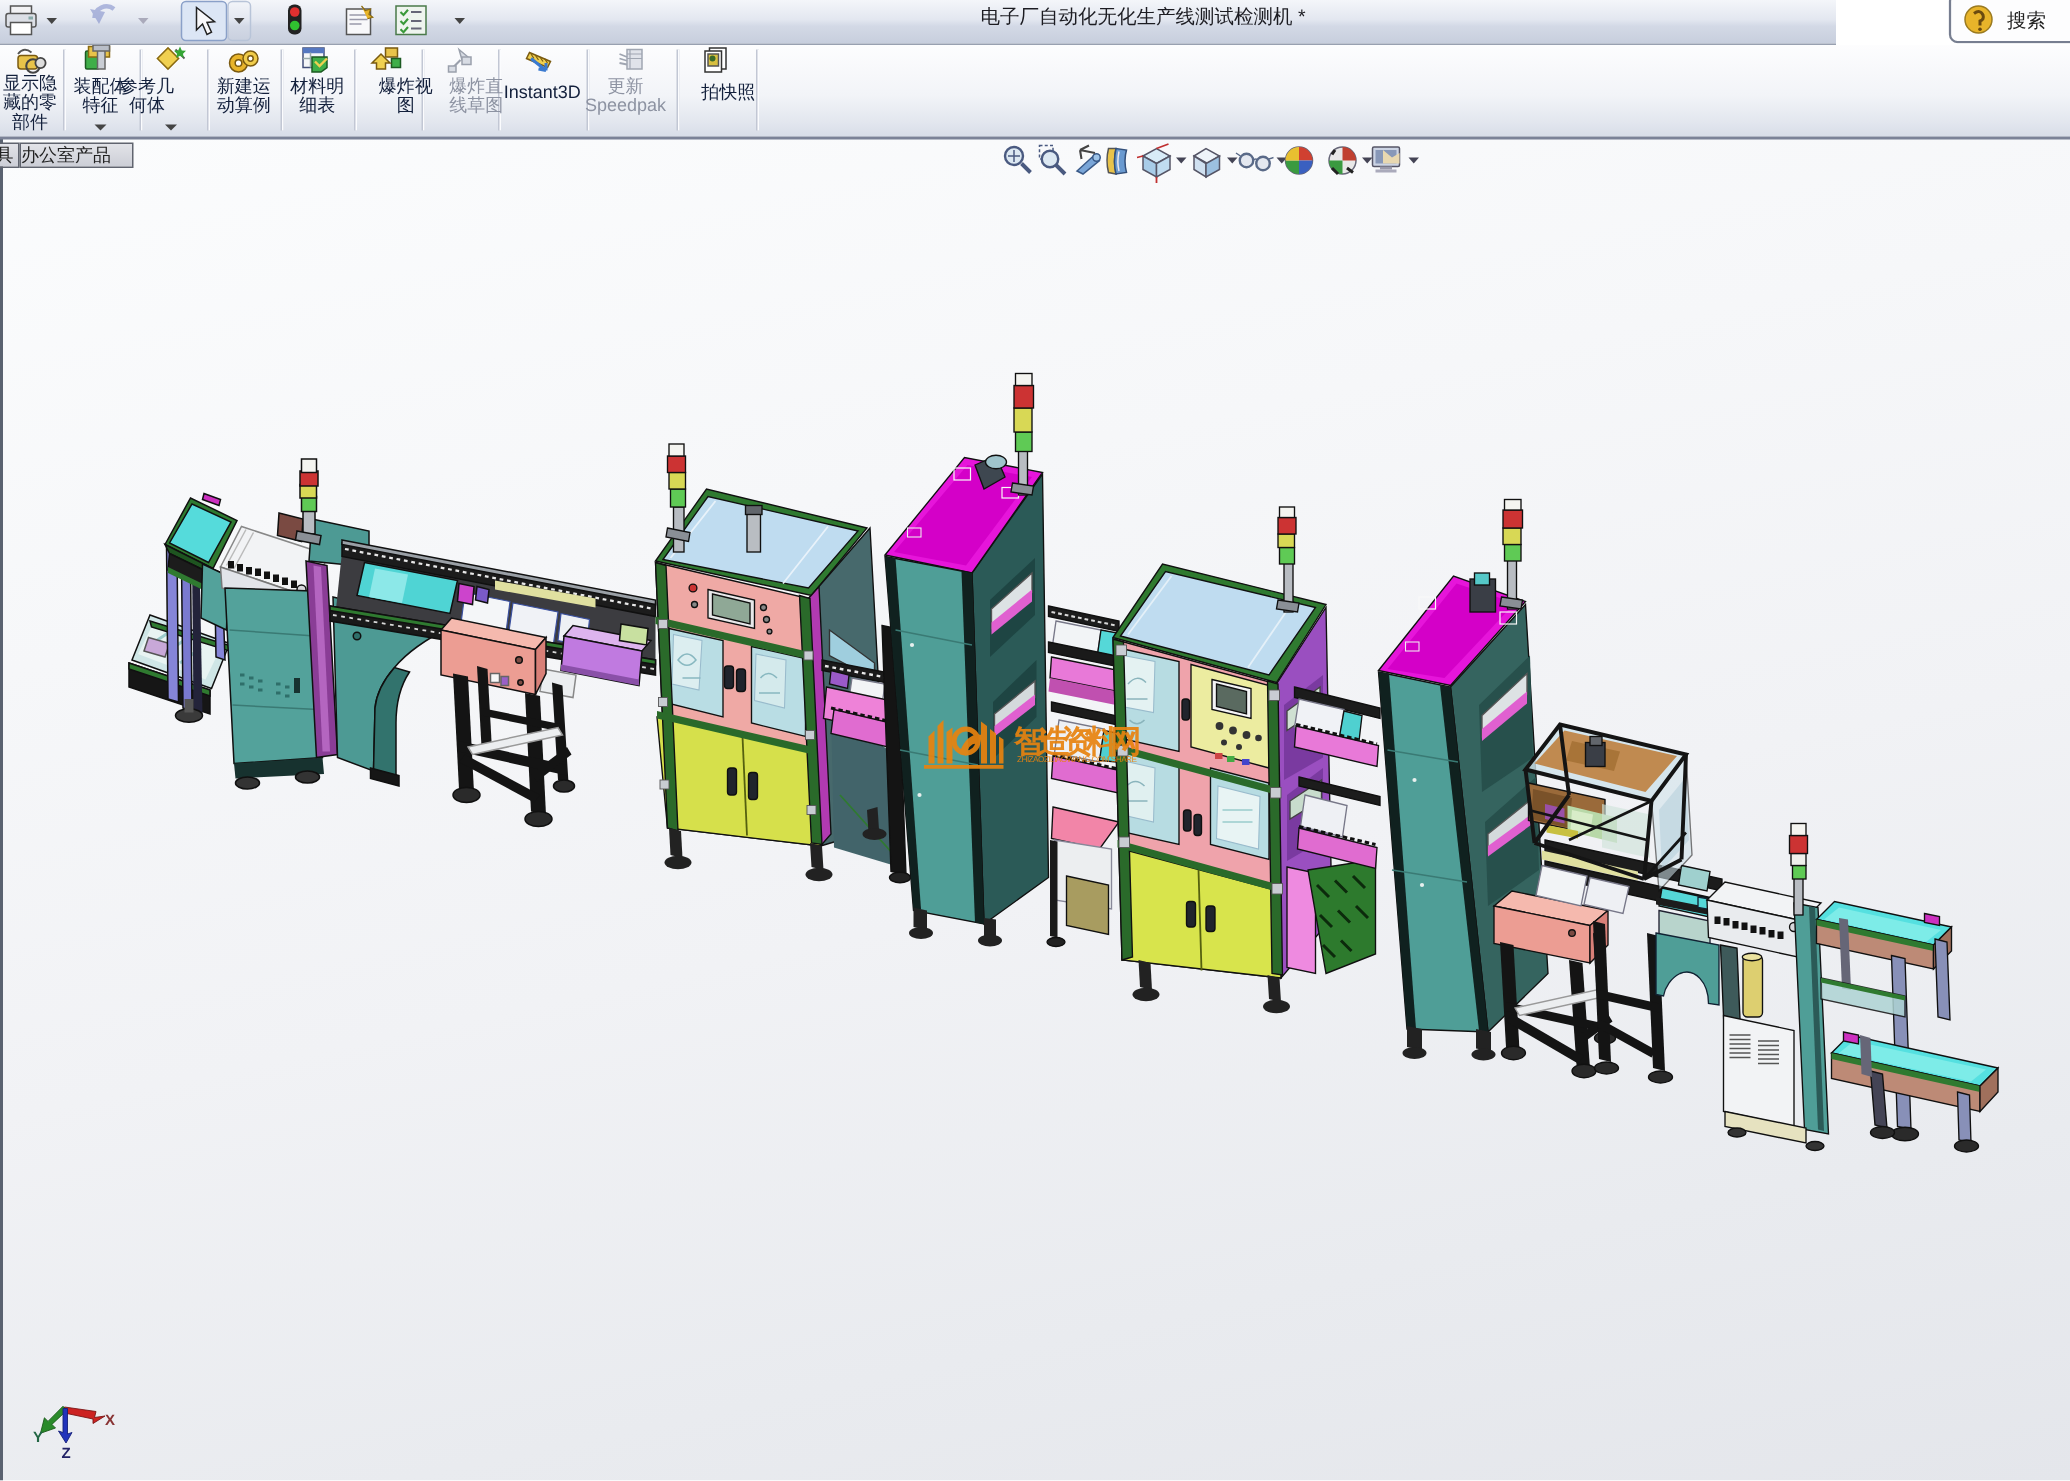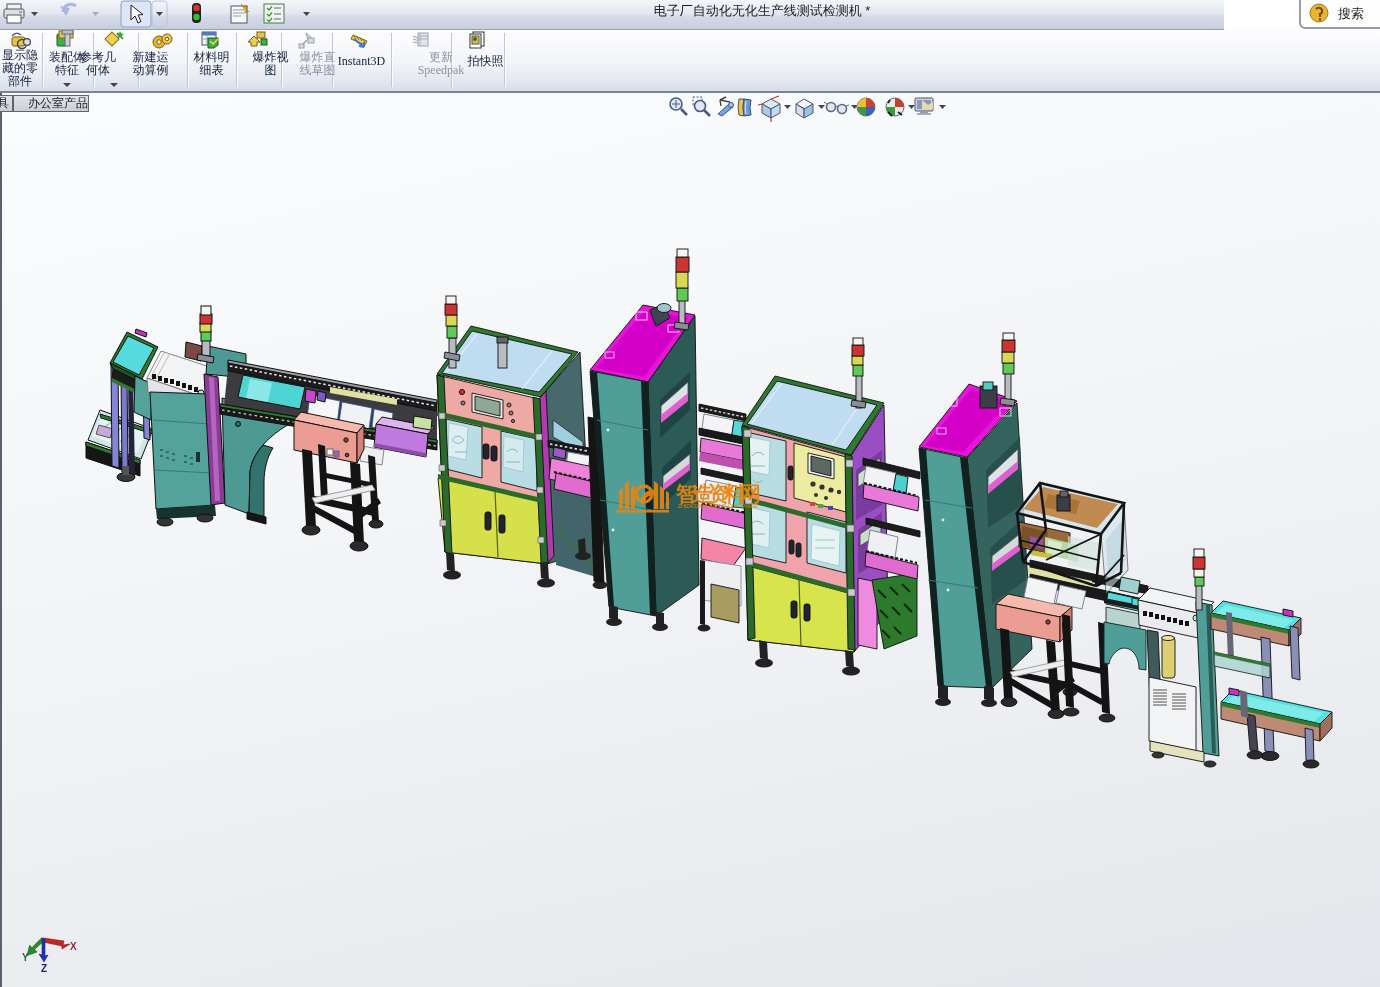--- a/index.html
+++ b/index.html
@@ -7,30 +7,30 @@
   #stage{position:relative;width:1380px;height:987px;overflow:hidden;}
   
   #titlebar{position:absolute;left:0;top:0;width:1224px;height:29px;
     background:linear-gradient(to bottom,#f4f6fa 0%,#e3e7f0 45%,#d3d9e6 60%,#c7cedd 100%);
     border-bottom:1px solid #98a0b0;}
   #title{position:absolute;left:72px;top:2px;width:1380px;text-align:center;
     font-size:13px;color:#1c1c22;}
   
   #cmdmgr{position:absolute;left:0;top:30px;width:1380px;height:61px;
     background:linear-gradient(to bottom,#fdfdfe 0%,#f2f4f8 55%,#e2e6ee 85%,#d8dde8 100%);
-    border-bottom:2px solid #7b8297;font-family:Liberation Serif, serif;}
+    border-bottom:2px solid #7b8297;}
   .cmbtn{position:absolute;top:0;height:60px;text-align:center;font-size:12px;
     color:#13203c;line-height:13px;}
   .cmbtn .lab{position:absolute;left:0;right:0;top:21px;}
   .cmbtn.gray{color:#8d93a2;}
   .sep{position:absolute;top:3px;height:54px;width:1px;background:#c2c7d4;border-right:1px solid #fbfcfe;}
   
   #tabrow{position:absolute;left:0;top:92px;width:185px;height:20px;background:transparent;}
   .tab{position:absolute;top:3px;height:15px;background:linear-gradient(to bottom,#e2e3e8,#ccced6);
-    border:1px solid #60646f;font-size:12px;color:#222;text-align:right;line-height:15px;}
+    border:1px solid #60646f;font-size:12px;color:#222;text-align:left;line-height:15px;}
   
   #gfx{position:absolute;left:0;top:92px;width:1380px;height:895px;
     background:linear-gradient(168deg,#fbfcfd 0%,#f6f7f9 30%,#f1f2f5 55%,#e9ebef 80%,#e4e6eb 100%);}
   #gfx svg{position:absolute;left:0;top:0;}
   #ledge{position:absolute;left:0;top:92px;width:2px;height:895px;background:#5a6270;}
 </style>
 </head>
 <body>
 <div id="stage">
   <div id="gfx">
@@ -739,36 +739,36 @@
     <div class="sep" style="left:504px"></div>
     <div class="cmbtn" style="left:0px;width:40px">
         <div class="lab" style="top:19px">显示隐<br>藏的零<br>部件</div>
       </div>
     <div class="cmbtn" style="left:44px;width:46px">
         <div class="lab">装配体<br>特征</div>
       </div>
     <div class="cmbtn" style="left:75px;width:46px">
         <div class="lab">参考几<br>何体</div>
       </div>
-    <div class="cmbtn" style="left:127px;width:47px">
+    <div class="cmbtn" style="left:139px;width:47px">
         <div class="lab">新建运<br>动算例</div>
       </div>
     <div class="cmbtn" style="left:188px;width:47px">
         <div class="lab">材料明<br>细表</div>
       </div>
     <div class="cmbtn" style="left:236px;width:69px">
         <div class="lab">爆炸视<br>图</div>
       </div>
     <div class="cmbtn gray" style="left:283px;width:69px">
         <div class="lab">爆炸直<br>线草图</div>
       </div>
     <div class="cmbtn" style="left:333px;width:57px">
         <div class="lab" style="top:25px">Instant3D</div>
       </div>
-    <div class="cmbtn gray" style="left:412px;width:58px">
+    <div class="cmbtn gray" style="left:388px;width:58px">
         <div class="lab">更新<br>Speedpak</div>
       </div>
     <div class="cmbtn" style="left:460px;width:51px">
         <div class="lab" style="top:25px">拍快照</div>
       </div>
     <svg width="560" height="61" style="position:absolute;left:0;top:0">
 
       <g transform="translate(10,2)">
         <rect x="2" y="5" width="13" height="9" rx="2" fill="#e8c34a" stroke="#7a5a10"></rect>
         <circle cx="12" cy="12" r="4.5" fill="none" stroke="#444" stroke-width="1.4"></circle>

